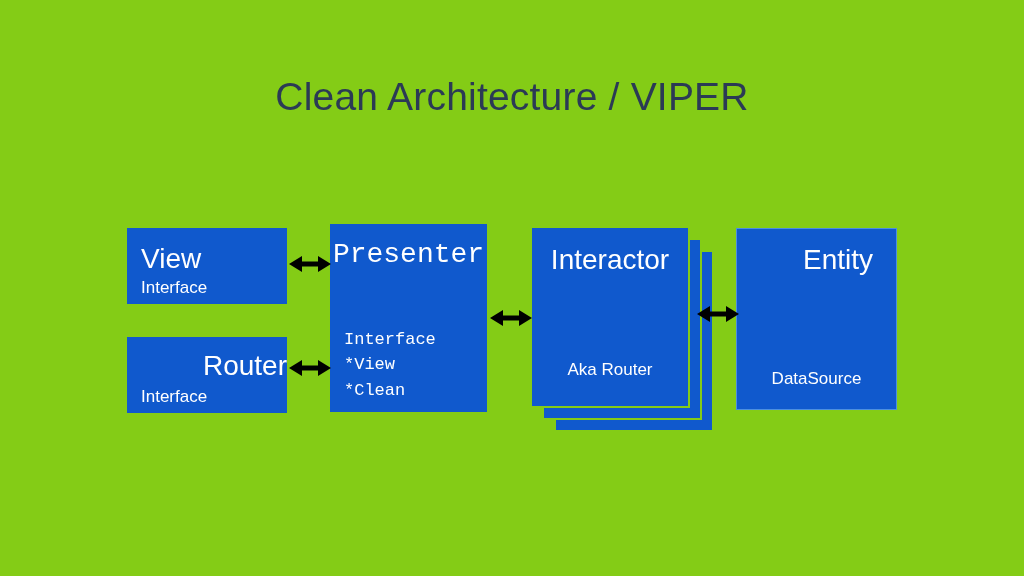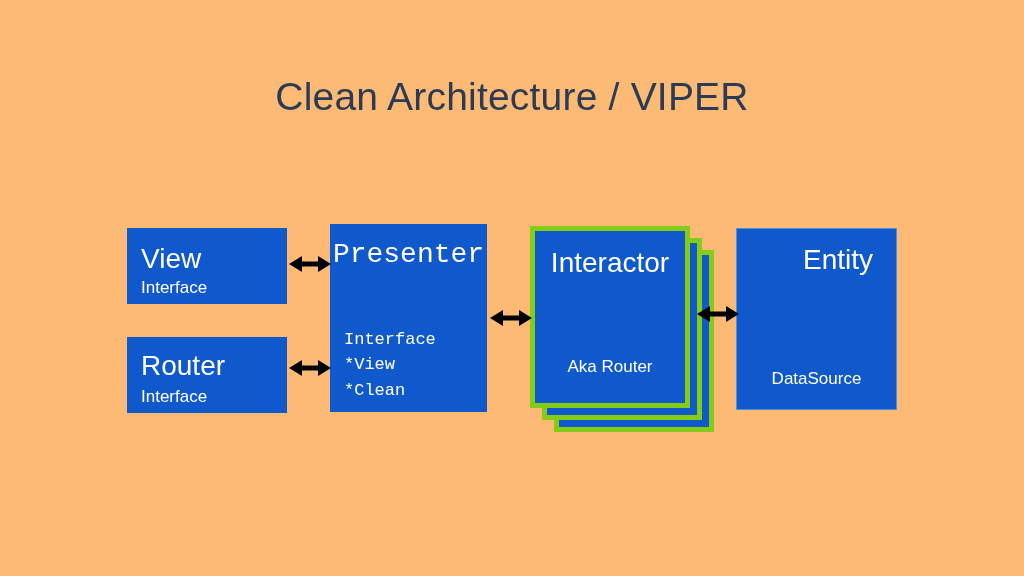--- a/index.html
+++ b/index.html
@@ -12,21 +12,21 @@
     height: 576px;
     position: relative;
     overflow: hidden;
     font-family: "Liberation Sans", sans-serif;
     -webkit-font-smoothing: antialiased;
   }
 
   #slide {
     position: absolute;
     inset: 0;
-    background: #fdba74;
+    background: #84cc16;
   }
 
   
   .slide-title {
     position: absolute;
     left: 0;
     right: 0;
     top: 76px;
     text-align: center;
     color: #2b3a55;
@@ -83,21 +83,21 @@
   
   #router-card {
     left: 127px;
     top: 337px;
     width: 160px;
     height: 76px;
   }
   #router-card .card-title {
     top: 14px;
     left: 14px;
-    text-align: left;
+    text-align: right;
   }
   #router-card .card-sub {
     top: 49px;
     left: 14px;
   }
 
   
   #presenter-card {
     left: 330px;
     top: 224px;
@@ -130,21 +130,21 @@
     left: 530px;
     top: 226px;
     width: 188px;
     height: 218px;
   }
   .stack-card {
     position: absolute;
     background: #1059cd;
     width: 160px;
     height: 182px;
-    border: 5px solid #84cc16;
+    border: 2px solid #84cc16;
     box-sizing: border-box;
   }
   #interactor-back2 { left: 24px; top: 24px; }
   #interactor-back1 { left: 12px; top: 12px; }
   #interactor-front { left: 0px;  top: 0px; }
   #interactor-front .card-title {
     top: 17px;
     left: 0;
     right: 0;
     text-align: center;

